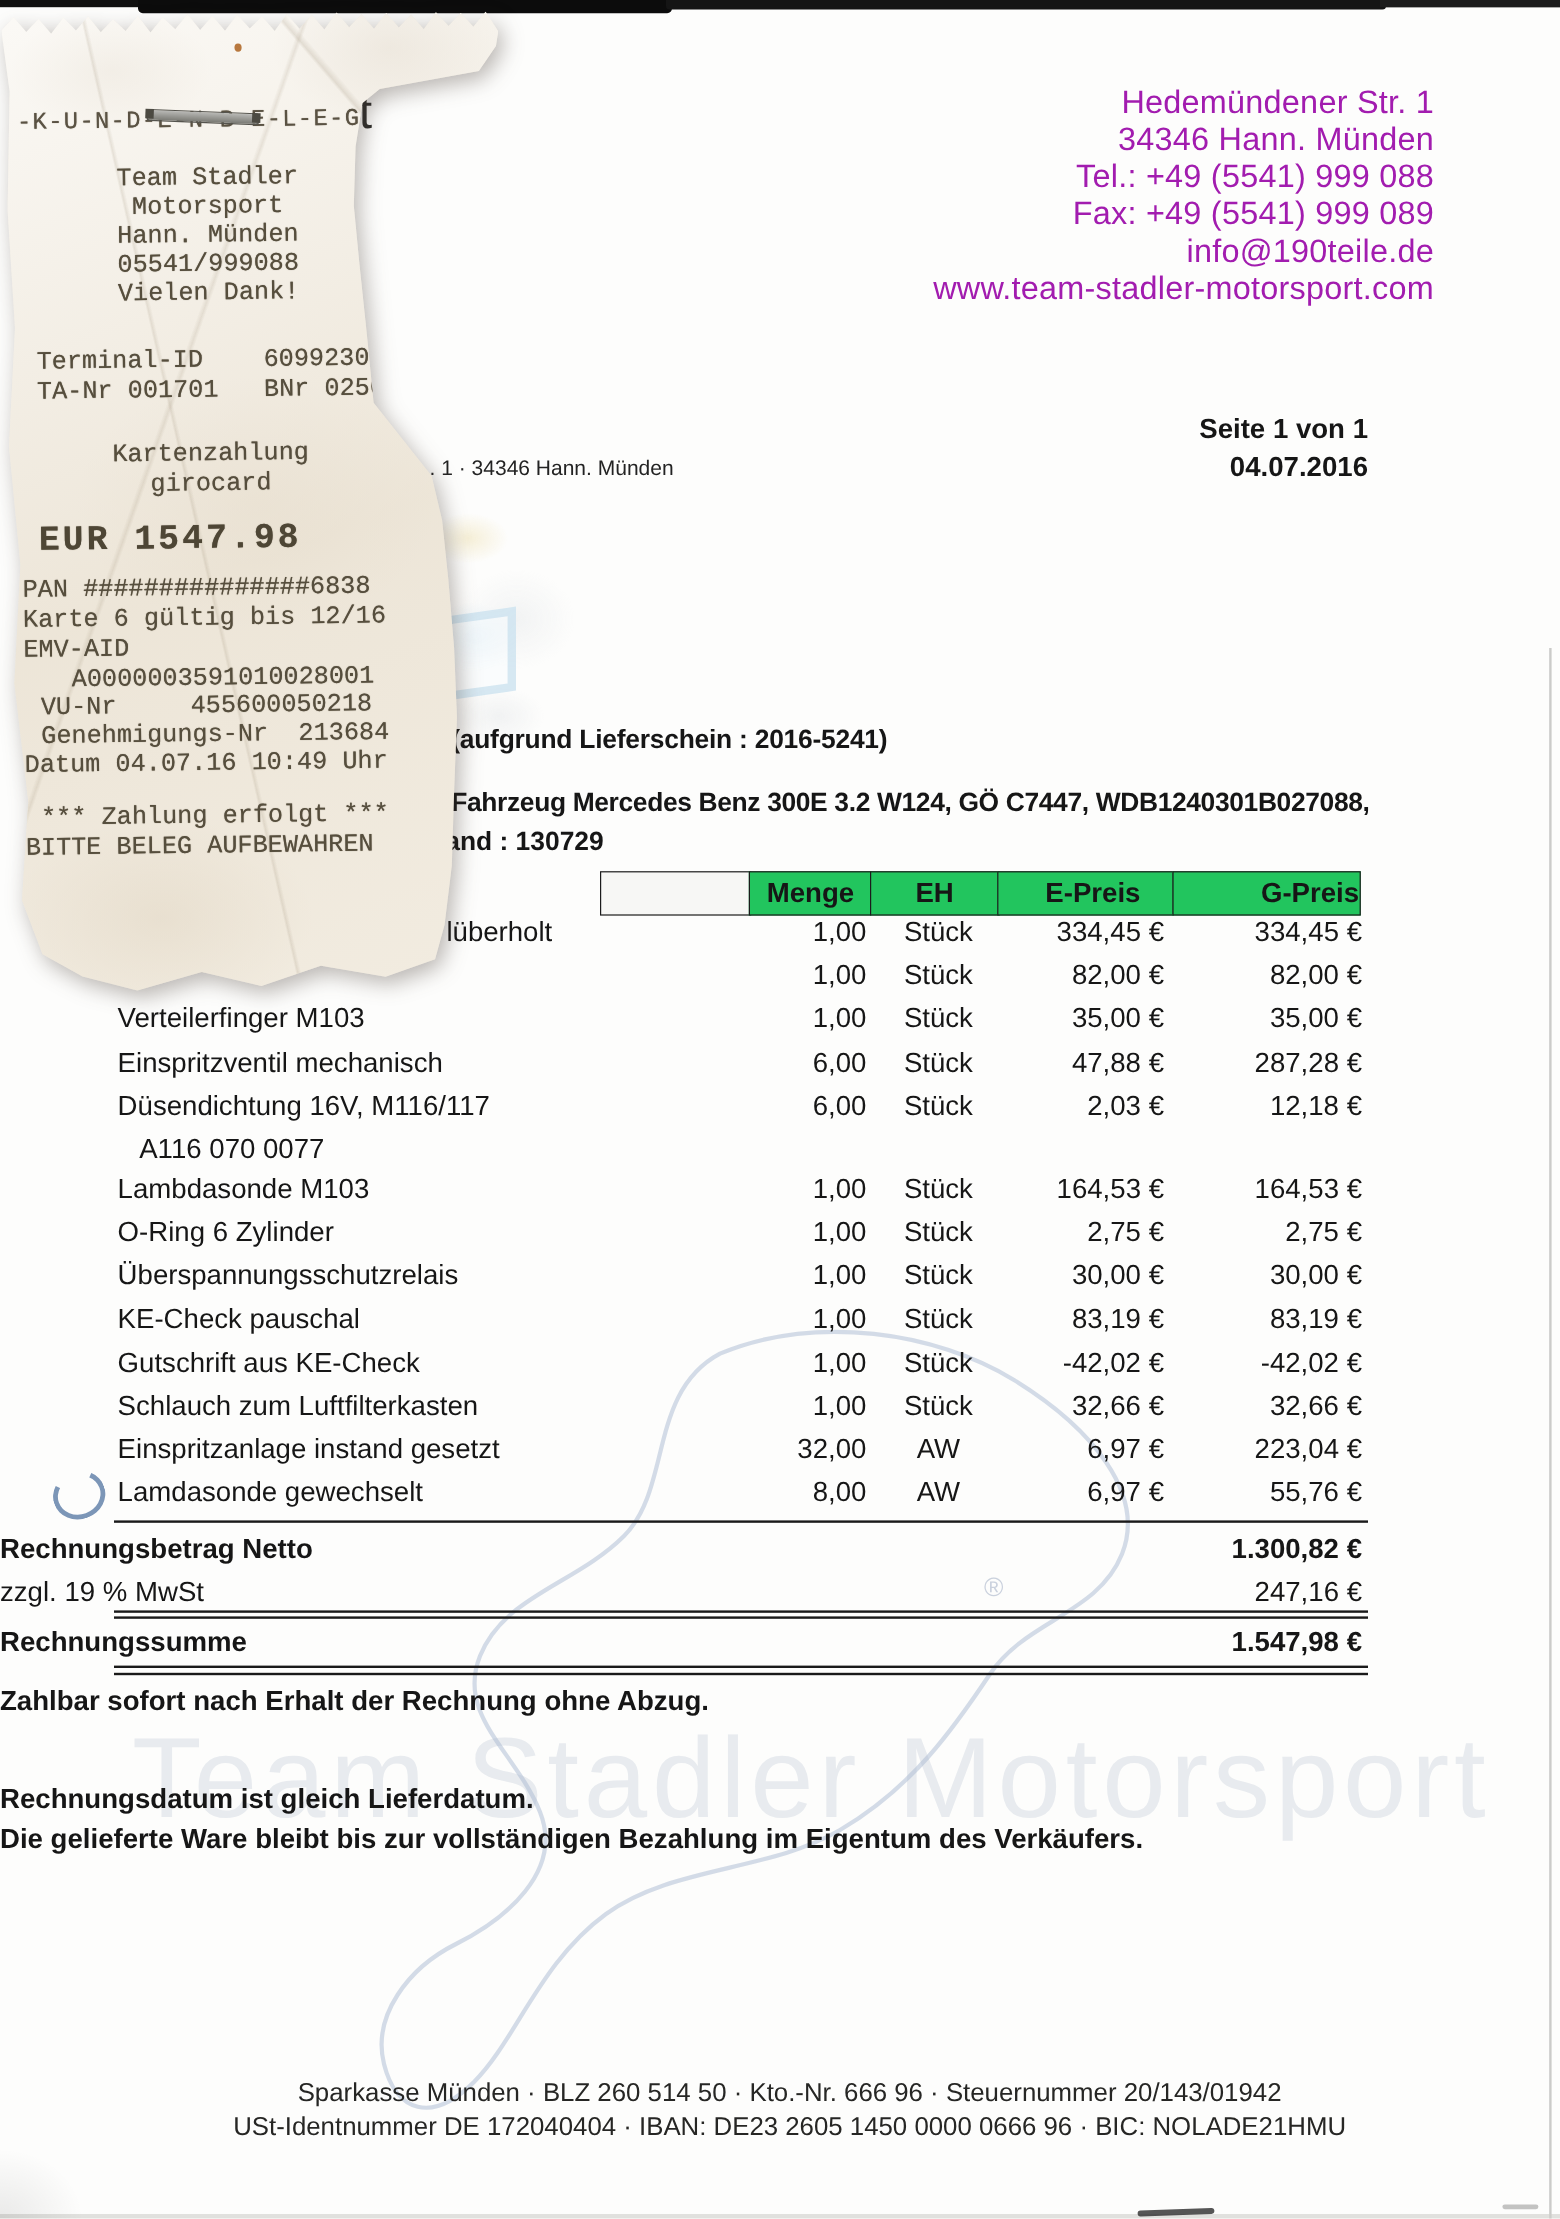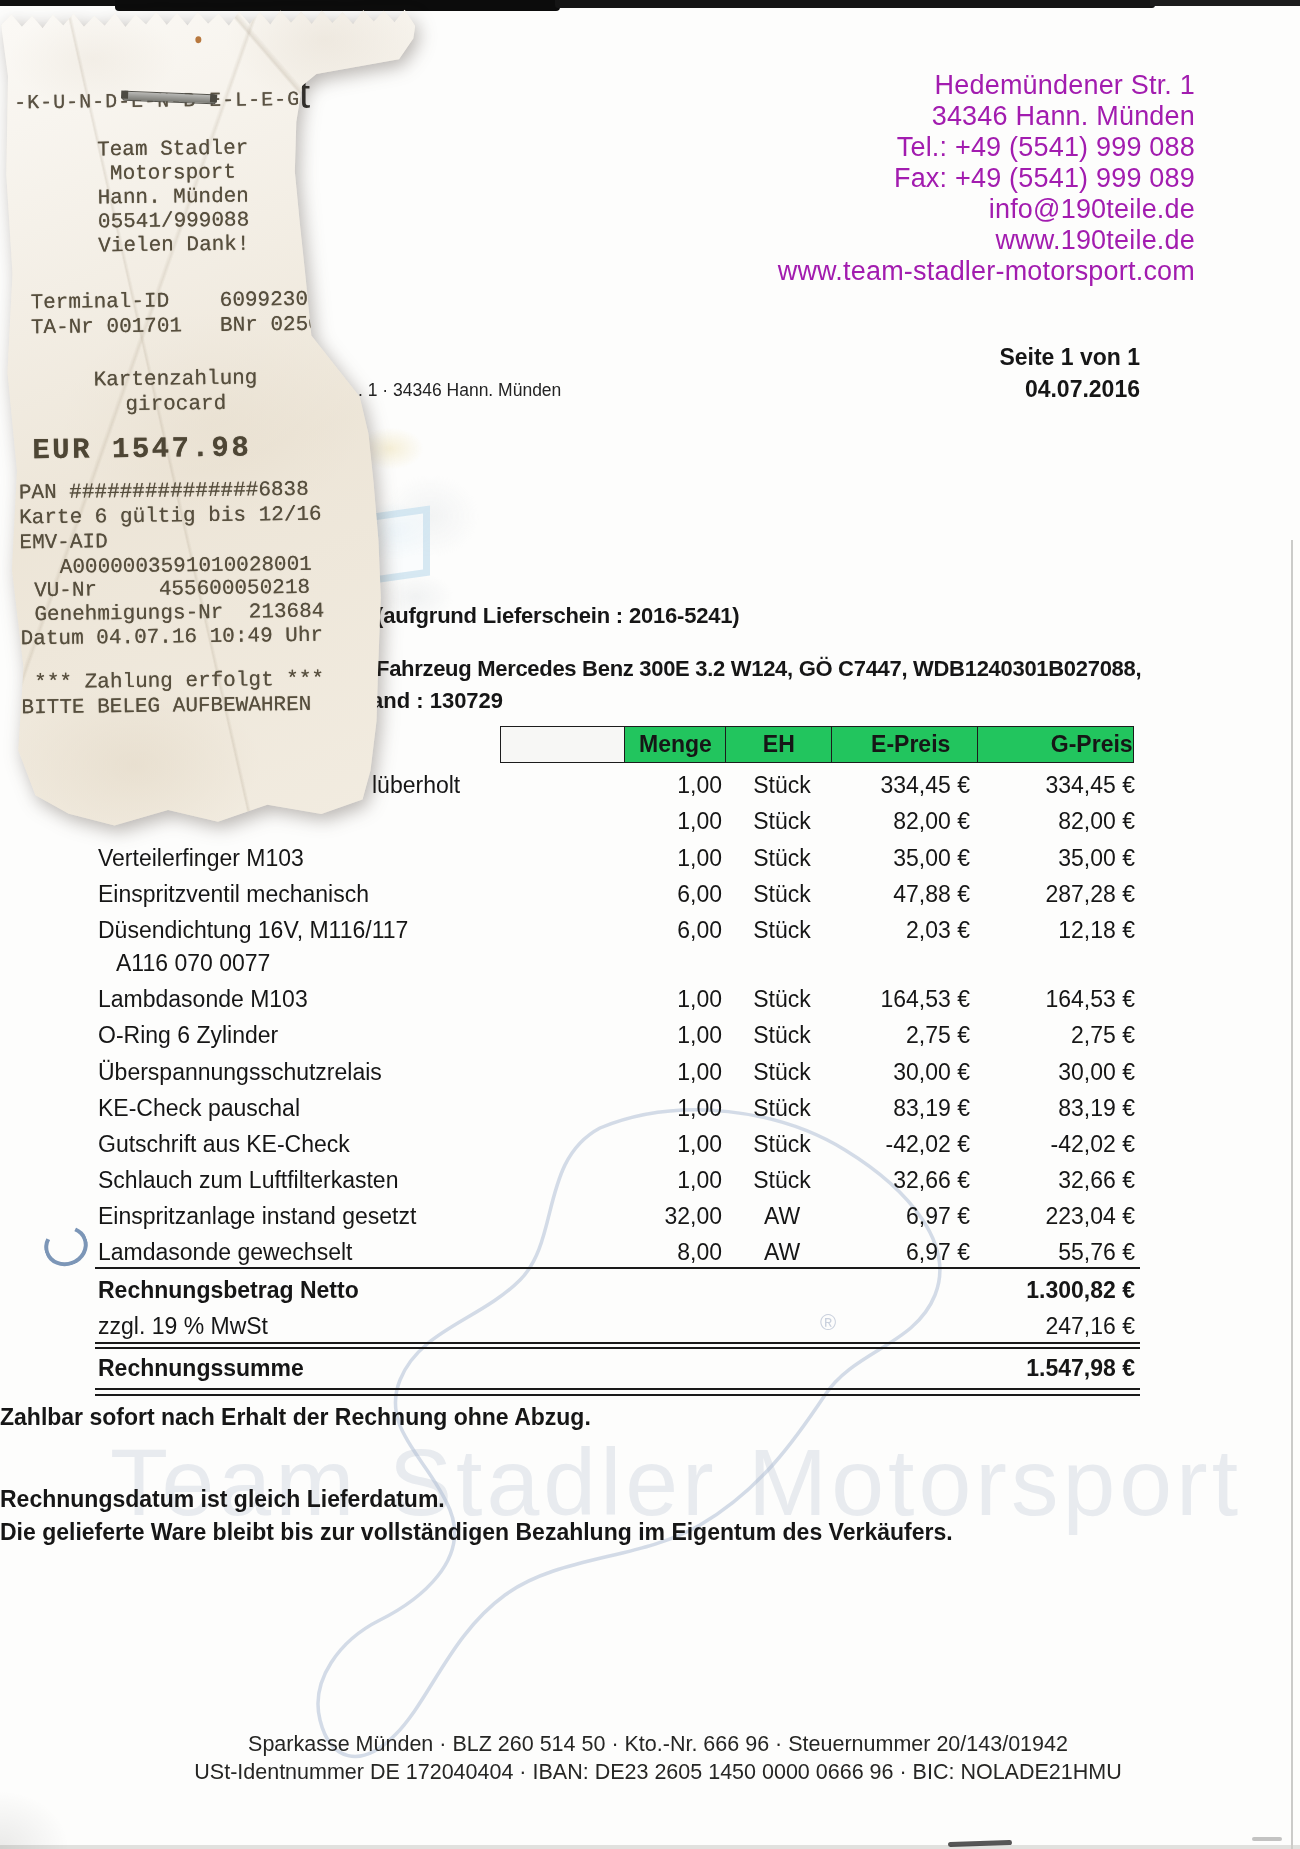--- a/index.html
+++ b/index.html
@@ -44,39 +44,39 @@
   .th{box-sizing:border-box;height:37px;border:1.6px solid #1c1c1c;background:#22c55e;
       font-weight:bold;font-size:23px;display:flex;align-items:center;justify-content:center;}
   .th + .th{margin-left:-1.6px;}
   .th.c-blank{width:126px;background:#f7f7f5;}
   .th.c-menge{width:102px;}
   .th.c-eh{width:108px;}
   .th.c-e{width:147px;padding-left:12px;}
   .th.c-g{width:157px;justify-content:flex-end;padding-right:0;}
 
   .tbody{position:absolute;left:0;top:763px;width:1140px;}
-  .trow{display:flex;align-items:flex-end;height:36.2px;font-size:23px;}
+  .trow{display:flex;align-items:flex-start;height:36.2px;font-size:23px;}
   .trow.sub{height:33px;}
   .td-desc{box-sizing:border-box;width:626px;padding-left:98px;white-space:nowrap;overflow:hidden;}
   .trow.partial .td-desc{padding-left:372px;}
   .trow.sub .td-desc{padding-left:116px;}
   .td-menge{box-sizing:border-box;width:102px;text-align:right;padding-right:6px;}
   .td-eh{box-sizing:border-box;width:108px;text-align:center;}
   .td-e{box-sizing:border-box;width:147px;text-align:right;padding-right:13px;}
   .td-g{box-sizing:border-box;width:157px;text-align:right;padding-right:5px;}
 
   
   .sep{position:absolute;left:95px;width:1045px;height:1.8px;background:#1a1a1a;}
   .sep.s1{top:1267px;}
   .sep.s2a{top:1342px;}
   .sep.s2b{top:1347px;}
   .sep.s3a{top:1388px;}
   .sep.s3b{top:1394px;}
   .total-row{position:absolute;left:0;width:1140px;height:36px;display:flex;align-items:center;font-size:23px;}
-  .total-row .tl{box-sizing:border-box;flex:1;padding-left:98px;}
+  .total-row .tl{box-sizing:border-box;flex:1;}
   .total-row .tv{box-sizing:border-box;text-align:right;padding-right:5px;}
   .total-row.bold{font-weight:bold;}
   .total-0{top:1272px;}
   .total-1{top:1308px;}
   .total-2{top:1350px;}
 
   
   .note{position:absolute;left:0;width:1240px;text-align:left;font-weight:bold;font-size:23px;}
   .note-0{top:1404px;}
   .note-1{top:1486px;}
@@ -166,21 +166,20 @@
              C 150,380 100,350 120,300 C 140,250 200,240 240,200 C 280,160 260,80 320,48 Z" fill="none" stroke="rgba(170,185,210,.5)" stroke-width="3.5"></path>
   </svg>
   <div class="wm-reg">®</div>
 
   <div class="letterhead" id="letterhead">
       <div class="lh-line">Hedemündener Str. 1</div>
       <div class="lh-line">34346 Hann. Münden</div>
       <div class="lh-line">Tel.: +49 (5541) 999 088</div>
       <div class="lh-line">Fax: +49 (5541) 999 089</div>
       <div class="lh-line">info@190teile.de</div>
-      <div class="lh-line">www.190teile.de</div>
       <div class="lh-line">www.team-stadler-motorsport.com</div>
     </div>
   <div class="page-info">
     <div>Seite 1 von 1</div>
     <div>04.07.2016</div>
   </div>
   <div class="sender-frag">. 1 · 34346 Hann. Münden</div>
   <div class="letterhead-t">t</div>
   <div class="covered-char">2</div>
 

